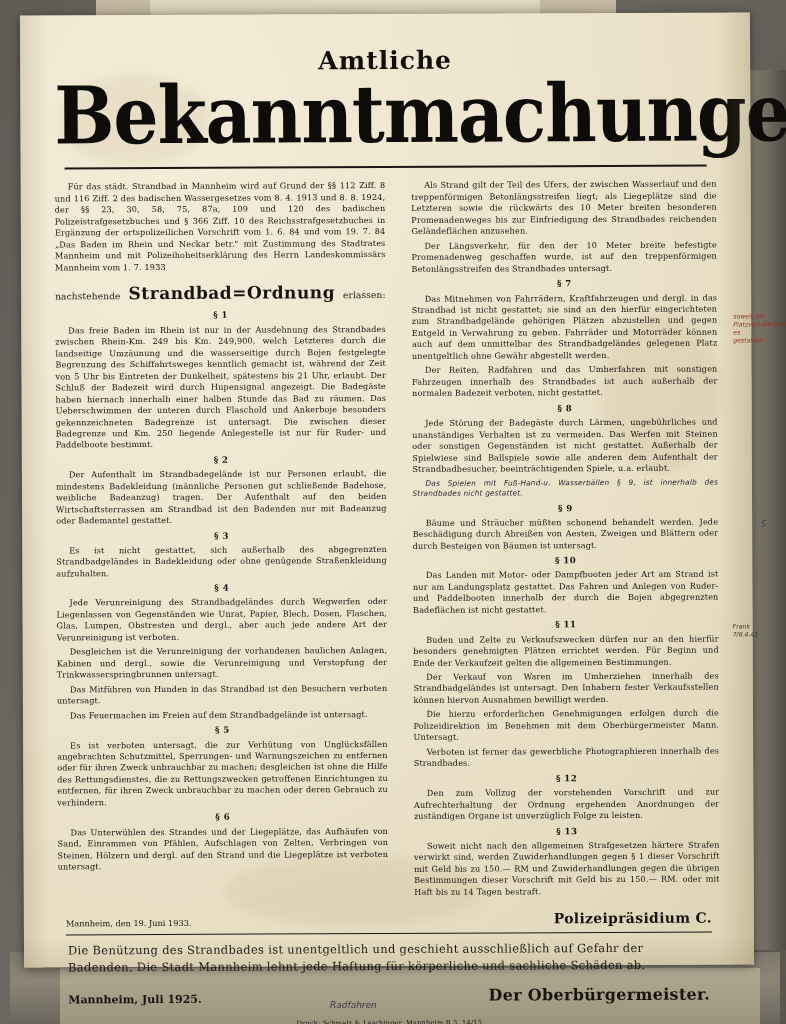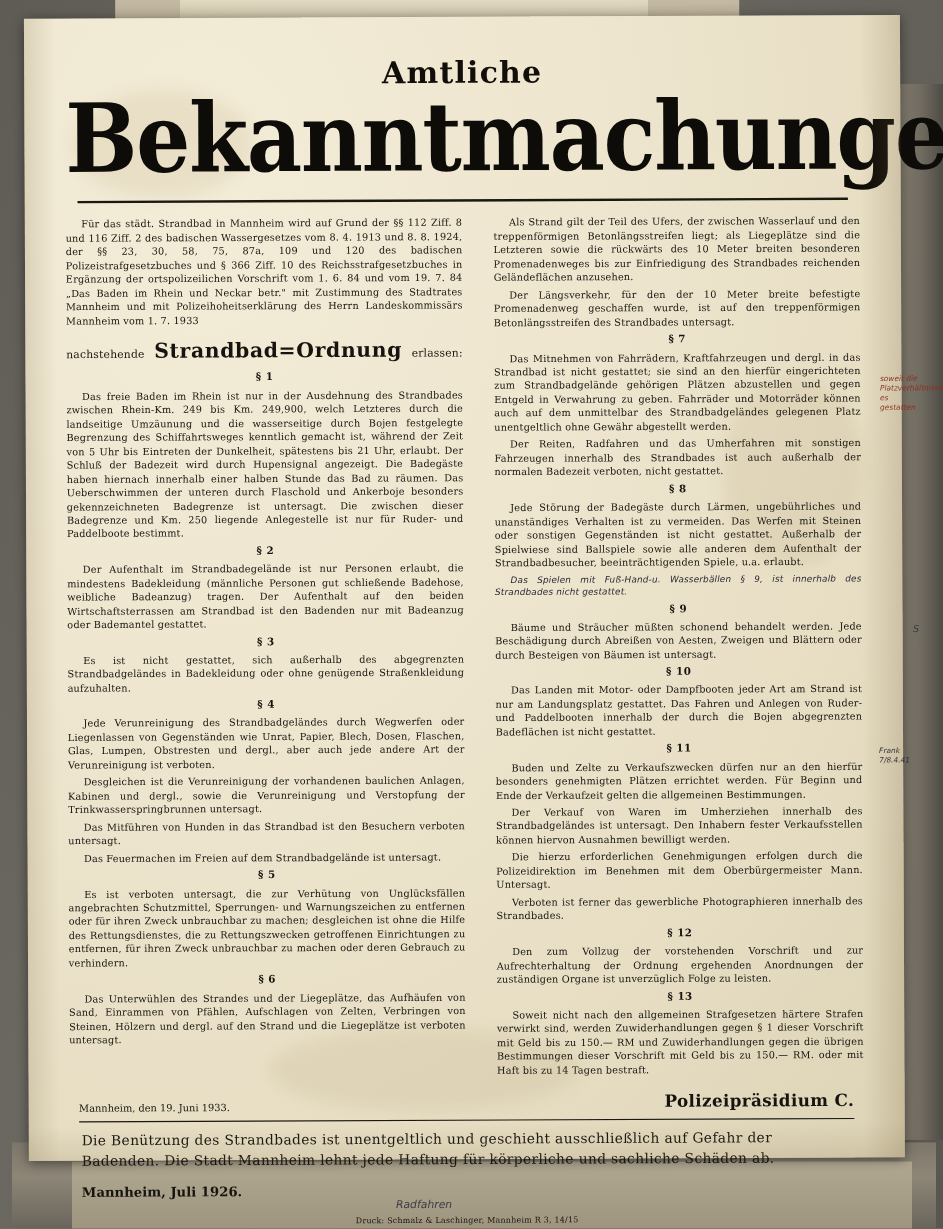--- a/index.html
+++ b/index.html
@@ -327,21 +327,22 @@
           <span>Mannheim, den 19. Juni 1933.</span>
           <span class="sig-right">Polizeipräsidium C.</span>
         </div>
       </div>
 
       <div class="bottom-rule"></div>
 
       <div class="big-note">Die Benützung des Strandbades ist unentgeltlich und geschieht ausschließlich auf Gefahr der Badenden.   Die Stadt Mannheim lehnt jede Haftung für körperliche und sachliche Schäden ab.</div>
 
       <div class="mh-line">
-        <span class="mh-left">Mannheim, Juli 1926.</span>
+        <span class="mh-left">Mannheim, Juli 1925.</span>
+        <span class="ober">Der Oberbürgermeister.</span>
       </div>
 
       <div class="print-credit">Druck: Schmalz &amp; Laschinger, Mannheim R 3, 14/15</div>
     </div>
 
     <div class="margin-note red" style="right:-16px;top:300px;width:34px;">soweit die Platzverhältnisse es gestatten</div>
     <div class="margin-note" style="right:-10px;top:610px;width:30px;">Frank 7/8.4.41</div>
   </div>
 
   <div class="scribble" style="left:330px;bottom:14px;font-size:9px;">Radfahren</div>

